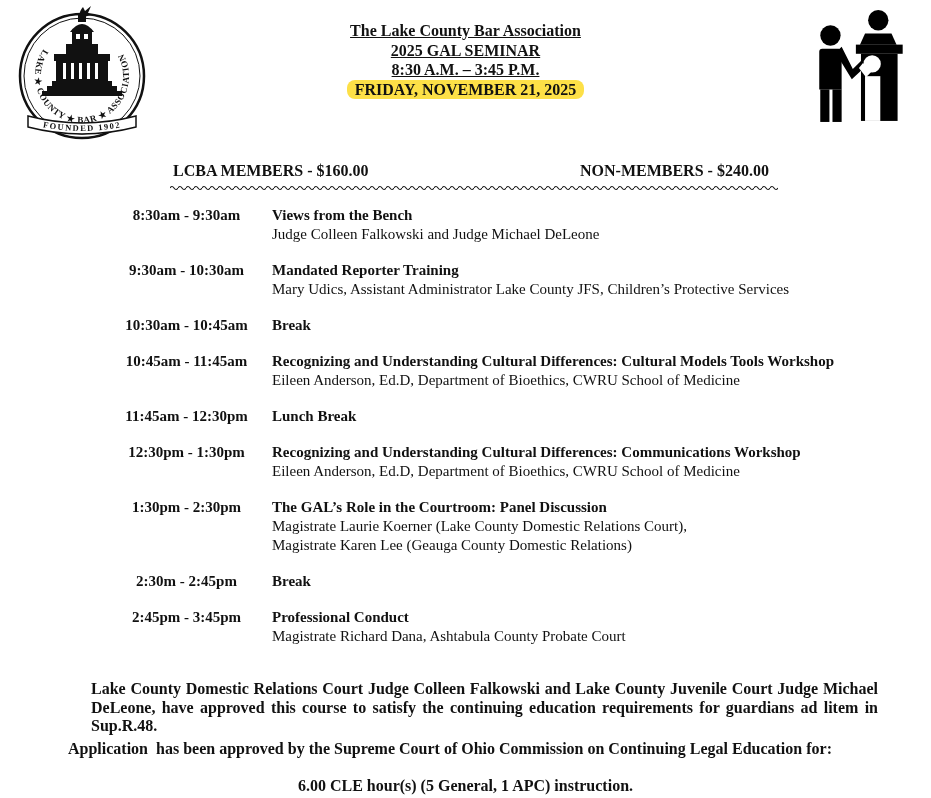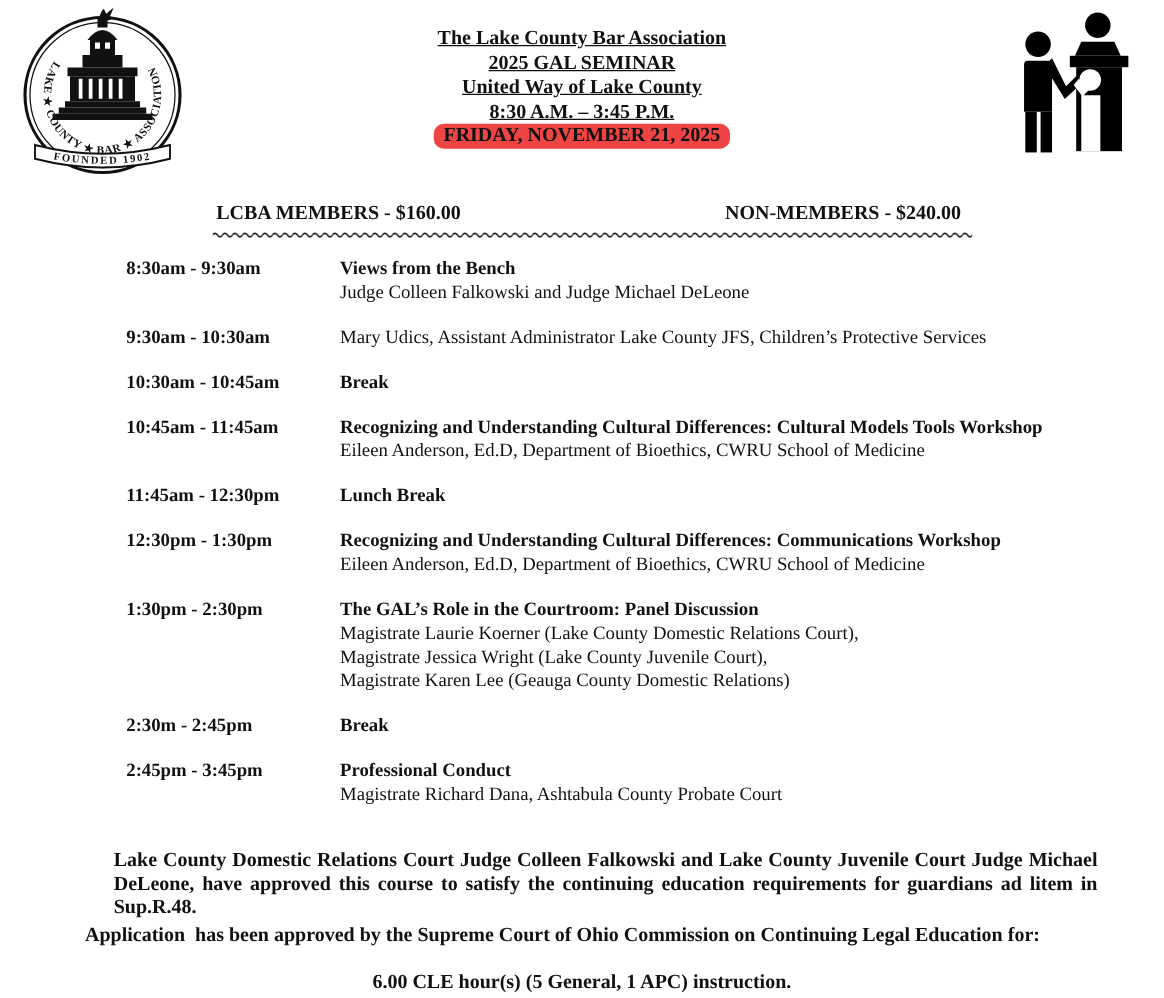--- a/index.html
+++ b/index.html
@@ -25,21 +25,21 @@
   }
 
   
   .price-members { position: absolute; left: 173px; top: 162px; font-weight: bold; font-size: 16px; }
   .price-nonmembers { position: absolute; left: 580px; top: 162px; font-weight: bold; font-size: 16px; }
   .wavy-divider { position: absolute; left: 170px; top: 184px; width: 608px; height: 8px; }
 
   
   .schedule { position: absolute; left: 101px; top: 206px; right: 18px; }
   .session-row { display: flex; margin-bottom: 17px; font-size: 15px; line-height: 19px; }
-  .session-time { width: 171px; flex: 0 0 171px; font-weight: bold; white-space: nowrap; }
+  .session-time { width: 171px; flex: 0 0 171px; font-weight: bold; white-space: nowrap; text-align: center; }
   .session-body { flex: 1; }
   .session-title { font-weight: bold; white-space: nowrap; }
   .speaker-line { font-weight: normal; white-space: nowrap; }
 
   
   .approval-paragraph {
     position: absolute; left: 91px; top: 680px; width: 787px;
     font-weight: bold; font-size: 16px; line-height: 18.5px; text-align: justify;
   }
   .application-line {
@@ -95,24 +95,23 @@
       <path d="M16 116 Q70 130 124 116 L124 127 Q70 141 16 127 Z" fill="#fff" stroke="#111" stroke-width="1.5"></path>
       <text font-size="8.5" font-weight="bold" letter-spacing="1.5" fill="#111" text-anchor="middle" font-family="Liberation Serif, serif">
         <textPath href="#bannerTextPath" startOffset="50%">FOUNDED 1902</textPath>
       </text>
     </svg>
   </div>
 
   <div class="header-center">
     <div>The Lake County Bar Association</div>
     <div>2025 GAL SEMINAR</div>
-    <div>United Way of Lake County</div>
     <div>8:30 A.M. – 3:45 P.M.</div>
     <div>
-      <span class="date-highlight" style="background: #ef4444;">FRIDAY, NOVEMBER 21, 2025</span>
+      <span class="date-highlight" style="background: #fde047;">FRIDAY, NOVEMBER 21, 2025</span>
     </div>
   </div>
 
   <div class="gal-icon-wrap">
     <svg viewBox="0 0 98 115" width="100" height="117">
       <g fill="#000">
 
         <circle cx="64" cy="12" r="10"></circle>
         <path d="M46 36 L51 25 L77 25 L82 36 Z"></path>
         <rect x="42" y="36" width="46" height="9"></rect>
@@ -153,20 +152,21 @@
         <div class="session-title">Views from the Bench</div>
         <div>
             <div class="speaker-line">Judge Colleen Falkowski and Judge Michael DeLeone</div>
           </div>
       </div>
     </div>
 
     <div class="session-row">
       <div class="session-time">9:30am - 10:30am</div>
       <div class="session-body">
+        <div class="session-title">Mandated Reporter Training</div>
         <div>
             <div class="speaker-line">Mary Udics, Assistant Administrator Lake County JFS, Children’s Protective Services</div>
           </div>
       </div>
     </div>
 
     <div class="session-row">
       <div class="session-time">10:30am - 10:45am</div>
       <div class="session-body">
         <div class="session-title">Break</div>
@@ -201,21 +201,20 @@
           </div>
       </div>
     </div>
 
     <div class="session-row">
       <div class="session-time">1:30pm - 2:30pm</div>
       <div class="session-body">
         <div class="session-title">The GAL’s Role in the Courtroom: Panel Discussion</div>
         <div>
             <div class="speaker-line">Magistrate Laurie Koerner (Lake County Domestic Relations Court),</div>
-            <div class="speaker-line">Magistrate Jessica Wright (Lake County Juvenile Court),</div>
             <div class="speaker-line">Magistrate Karen Lee (Geauga County Domestic Relations)</div>
           </div>
       </div>
     </div>
 
     <div class="session-row">
       <div class="session-time">2:30m - 2:45pm</div>
       <div class="session-body">
         <div class="session-title">Break</div>
         <div></div>

